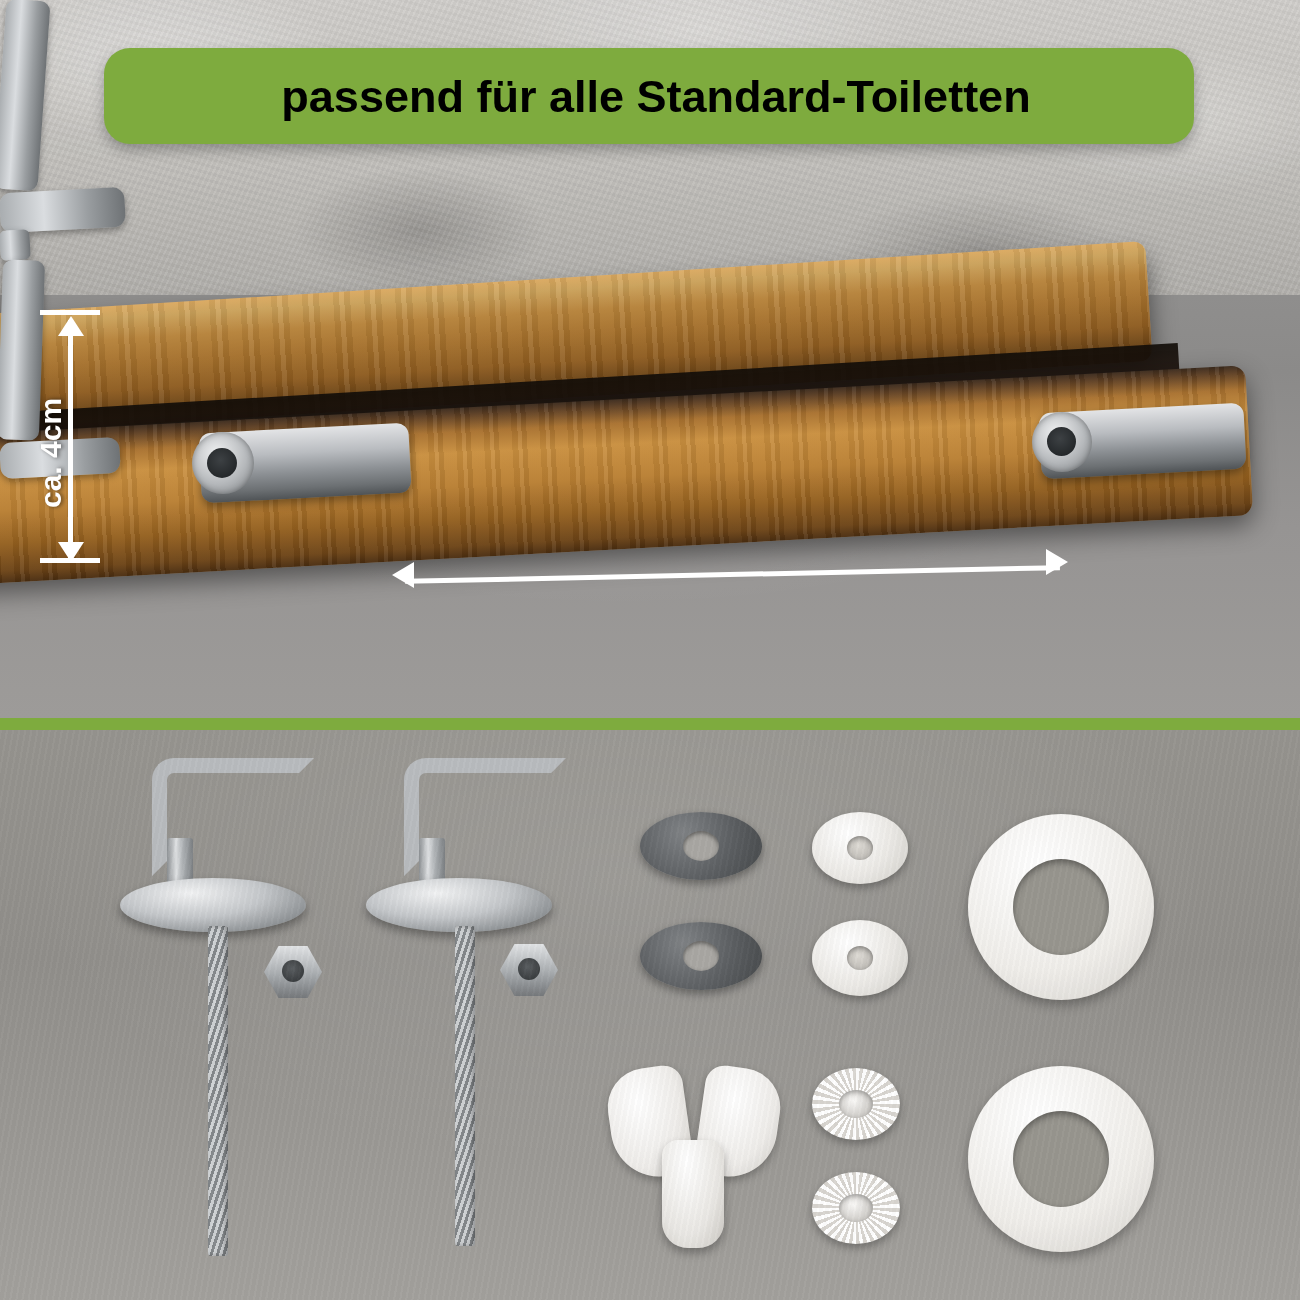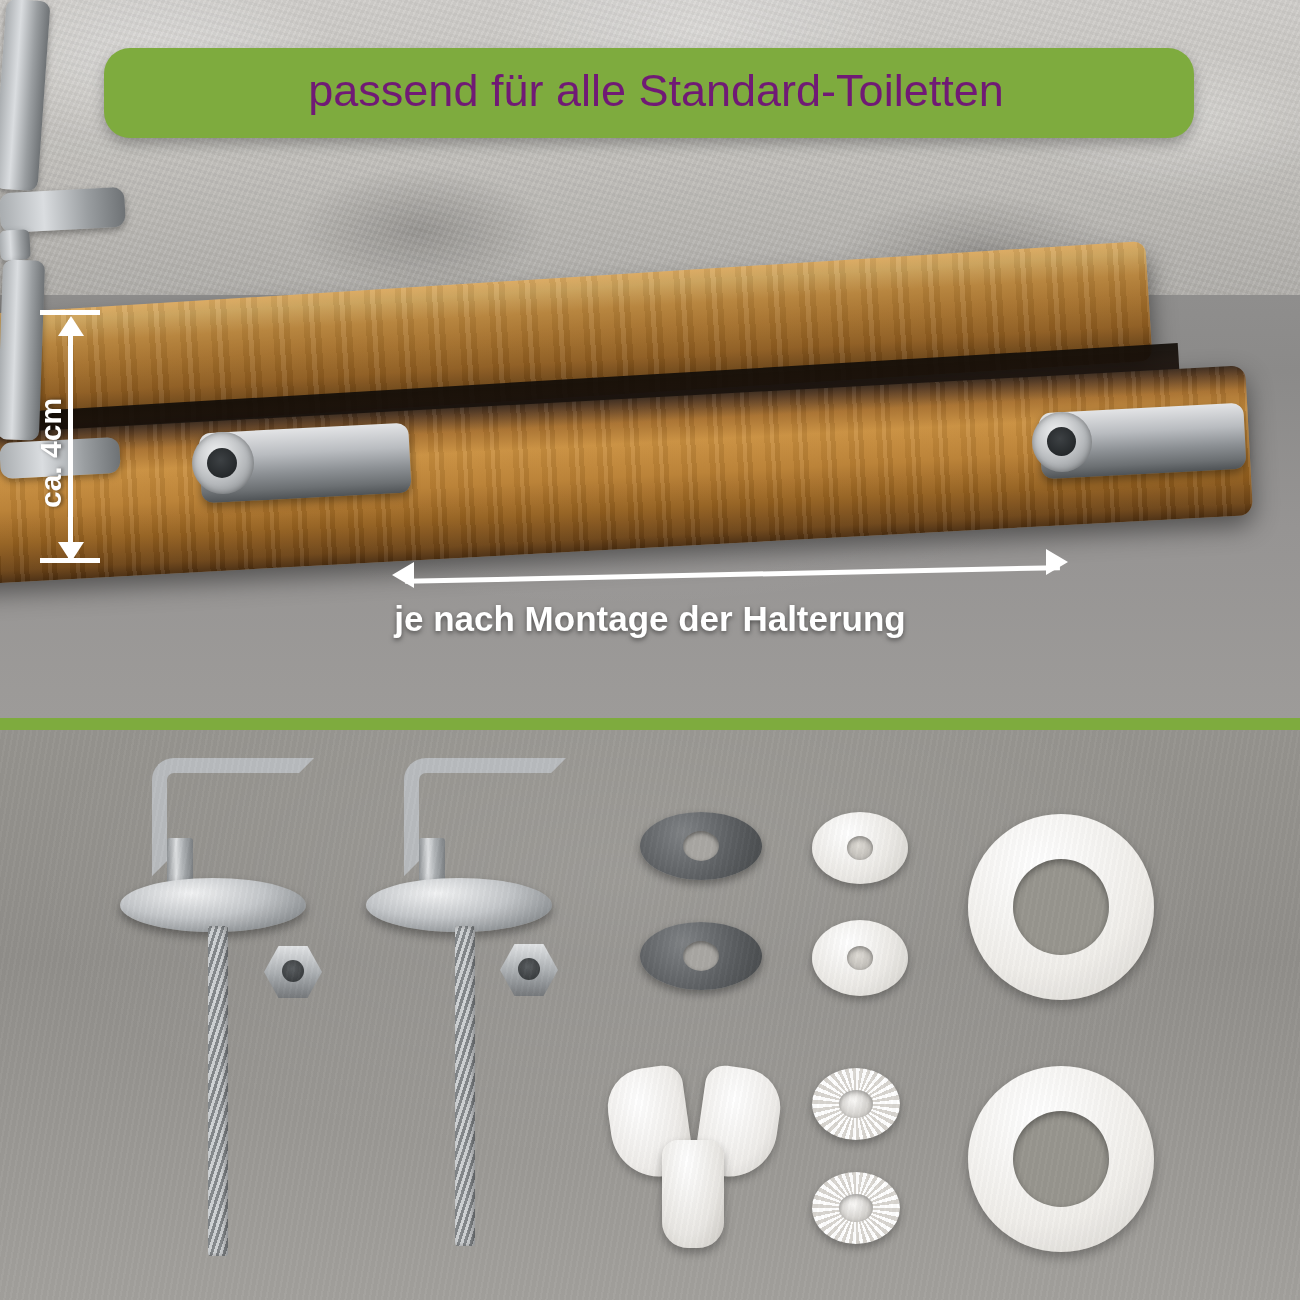--- a/index.html
+++ b/index.html
@@ -177,25 +177,26 @@
     box-shadow: 0 6px 14px rgba(0,0,0,.28);
   }
   .headline-1 {
     color: #ffffff;
     font-size: 58px;
     font-weight: 700;
     line-height: 1.02;
     letter-spacing: -0.5px;
   }
   .headline-2 {
-    color: #701a75;
+    color: #000000;
     font-size: 45px;
-    font-weight: 400;
+    font-weight: 700;
     line-height: 1.12;
     text-align: center;
+    margin-top: 6px;
   }
 
   
   .divider {
     position: absolute;
     left: 0; top: 718px;
     width: 1300px; height: 12px;
     background: #7eab3e;
   }
 
@@ -371,21 +372,20 @@
     <div class="dim-line" style="left:40px; top:310px; width:60px; height:5px;"></div>
     <div class="dim-line" style="left:40px; top:558px; width:60px; height:5px;"></div>
     <div class="arrow-head" style="left:58px; top:316px; border-left:13px solid transparent; border-right:13px solid transparent; border-bottom:20px solid #fff;"></div>
     <div class="arrow-head" style="left:58px; top:542px; border-left:13px solid transparent; border-right:13px solid transparent; border-top:20px solid #fff;"></div>
     <div class="label-vert" style="left:34px; top:508px;">ca. 4cm</div>
 
     <div class="dim-line" style="left:405px; top:572px; width:655px; height:5px; transform:rotate(-1.2deg);"></div>
     <div class="arrow-head" style="left:392px; top:562px; border-top:13px solid transparent; border-bottom:13px solid transparent; border-right:22px solid #fff;"></div>
     <div class="arrow-head" style="left:1046px; top:549px; border-top:13px solid transparent; border-bottom:13px solid transparent; border-left:22px solid #fff;"></div>
 
-    <div class="label-horiz" style="left:0; top:598px;">je nach Montage der Halterung</div>
   </div>
 
   <div class="headline-box">
     <div class="headline-2">passend für alle Standard-Toiletten</div>
   </div>
 
   <div class="divider"></div>
 
   <div class="bottom-panel">
 

